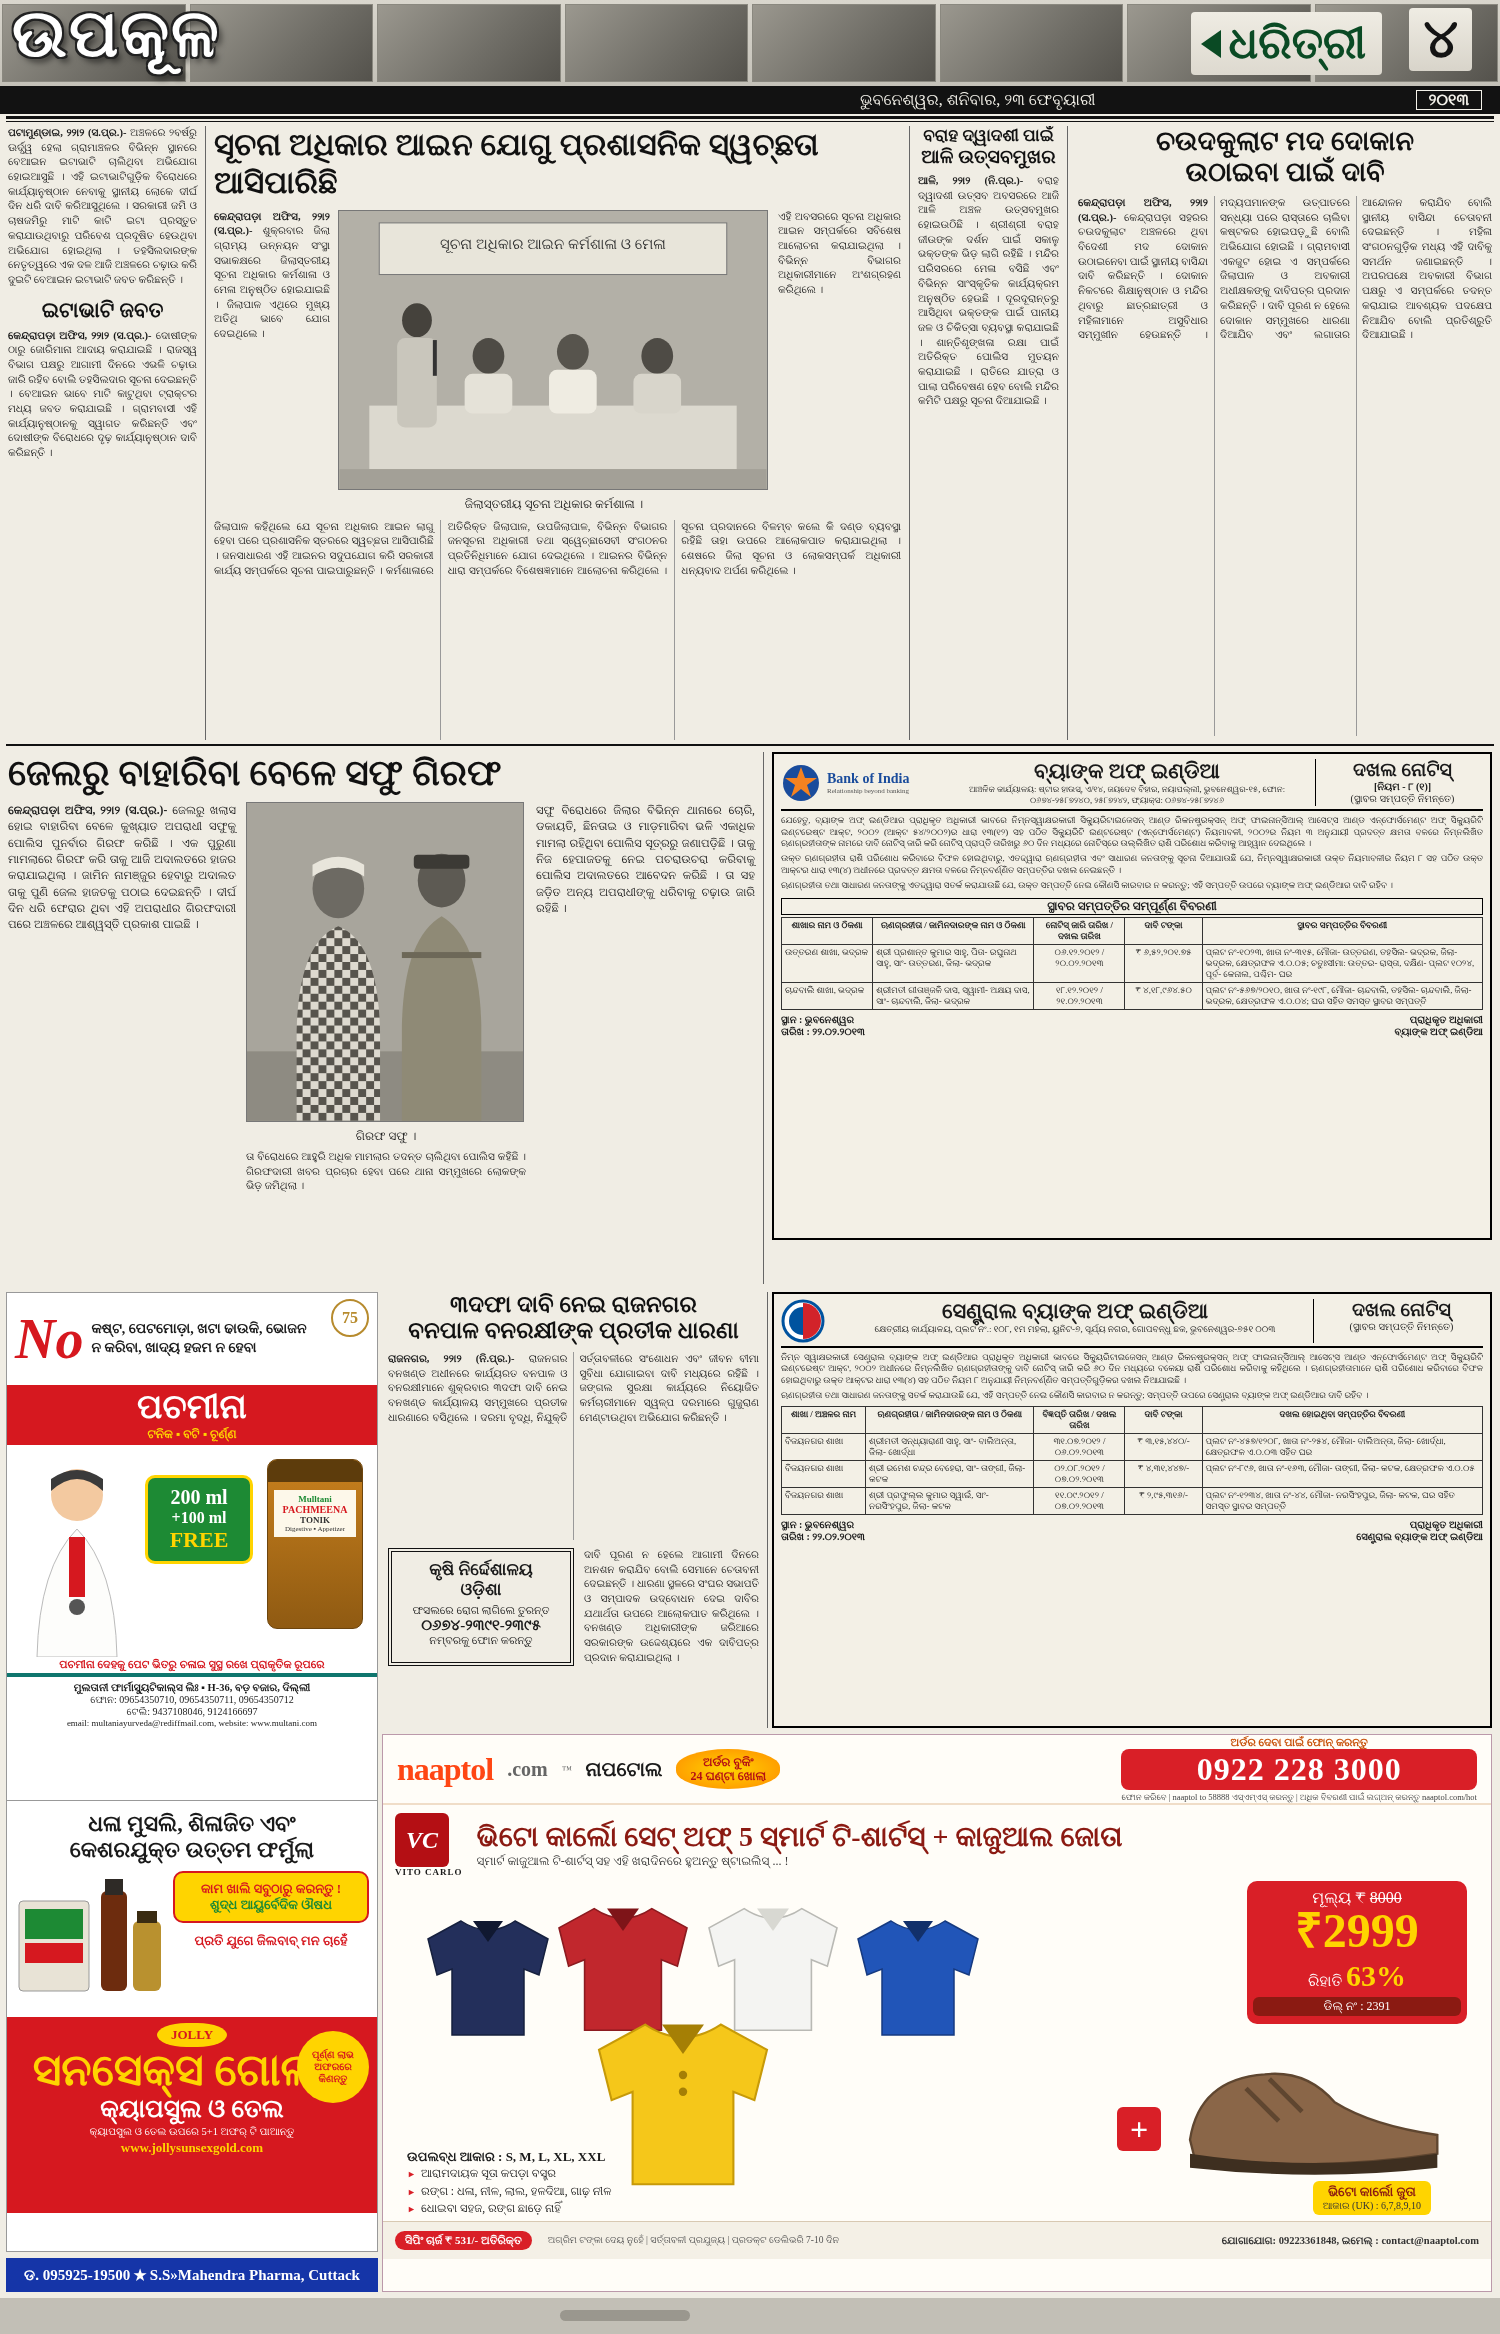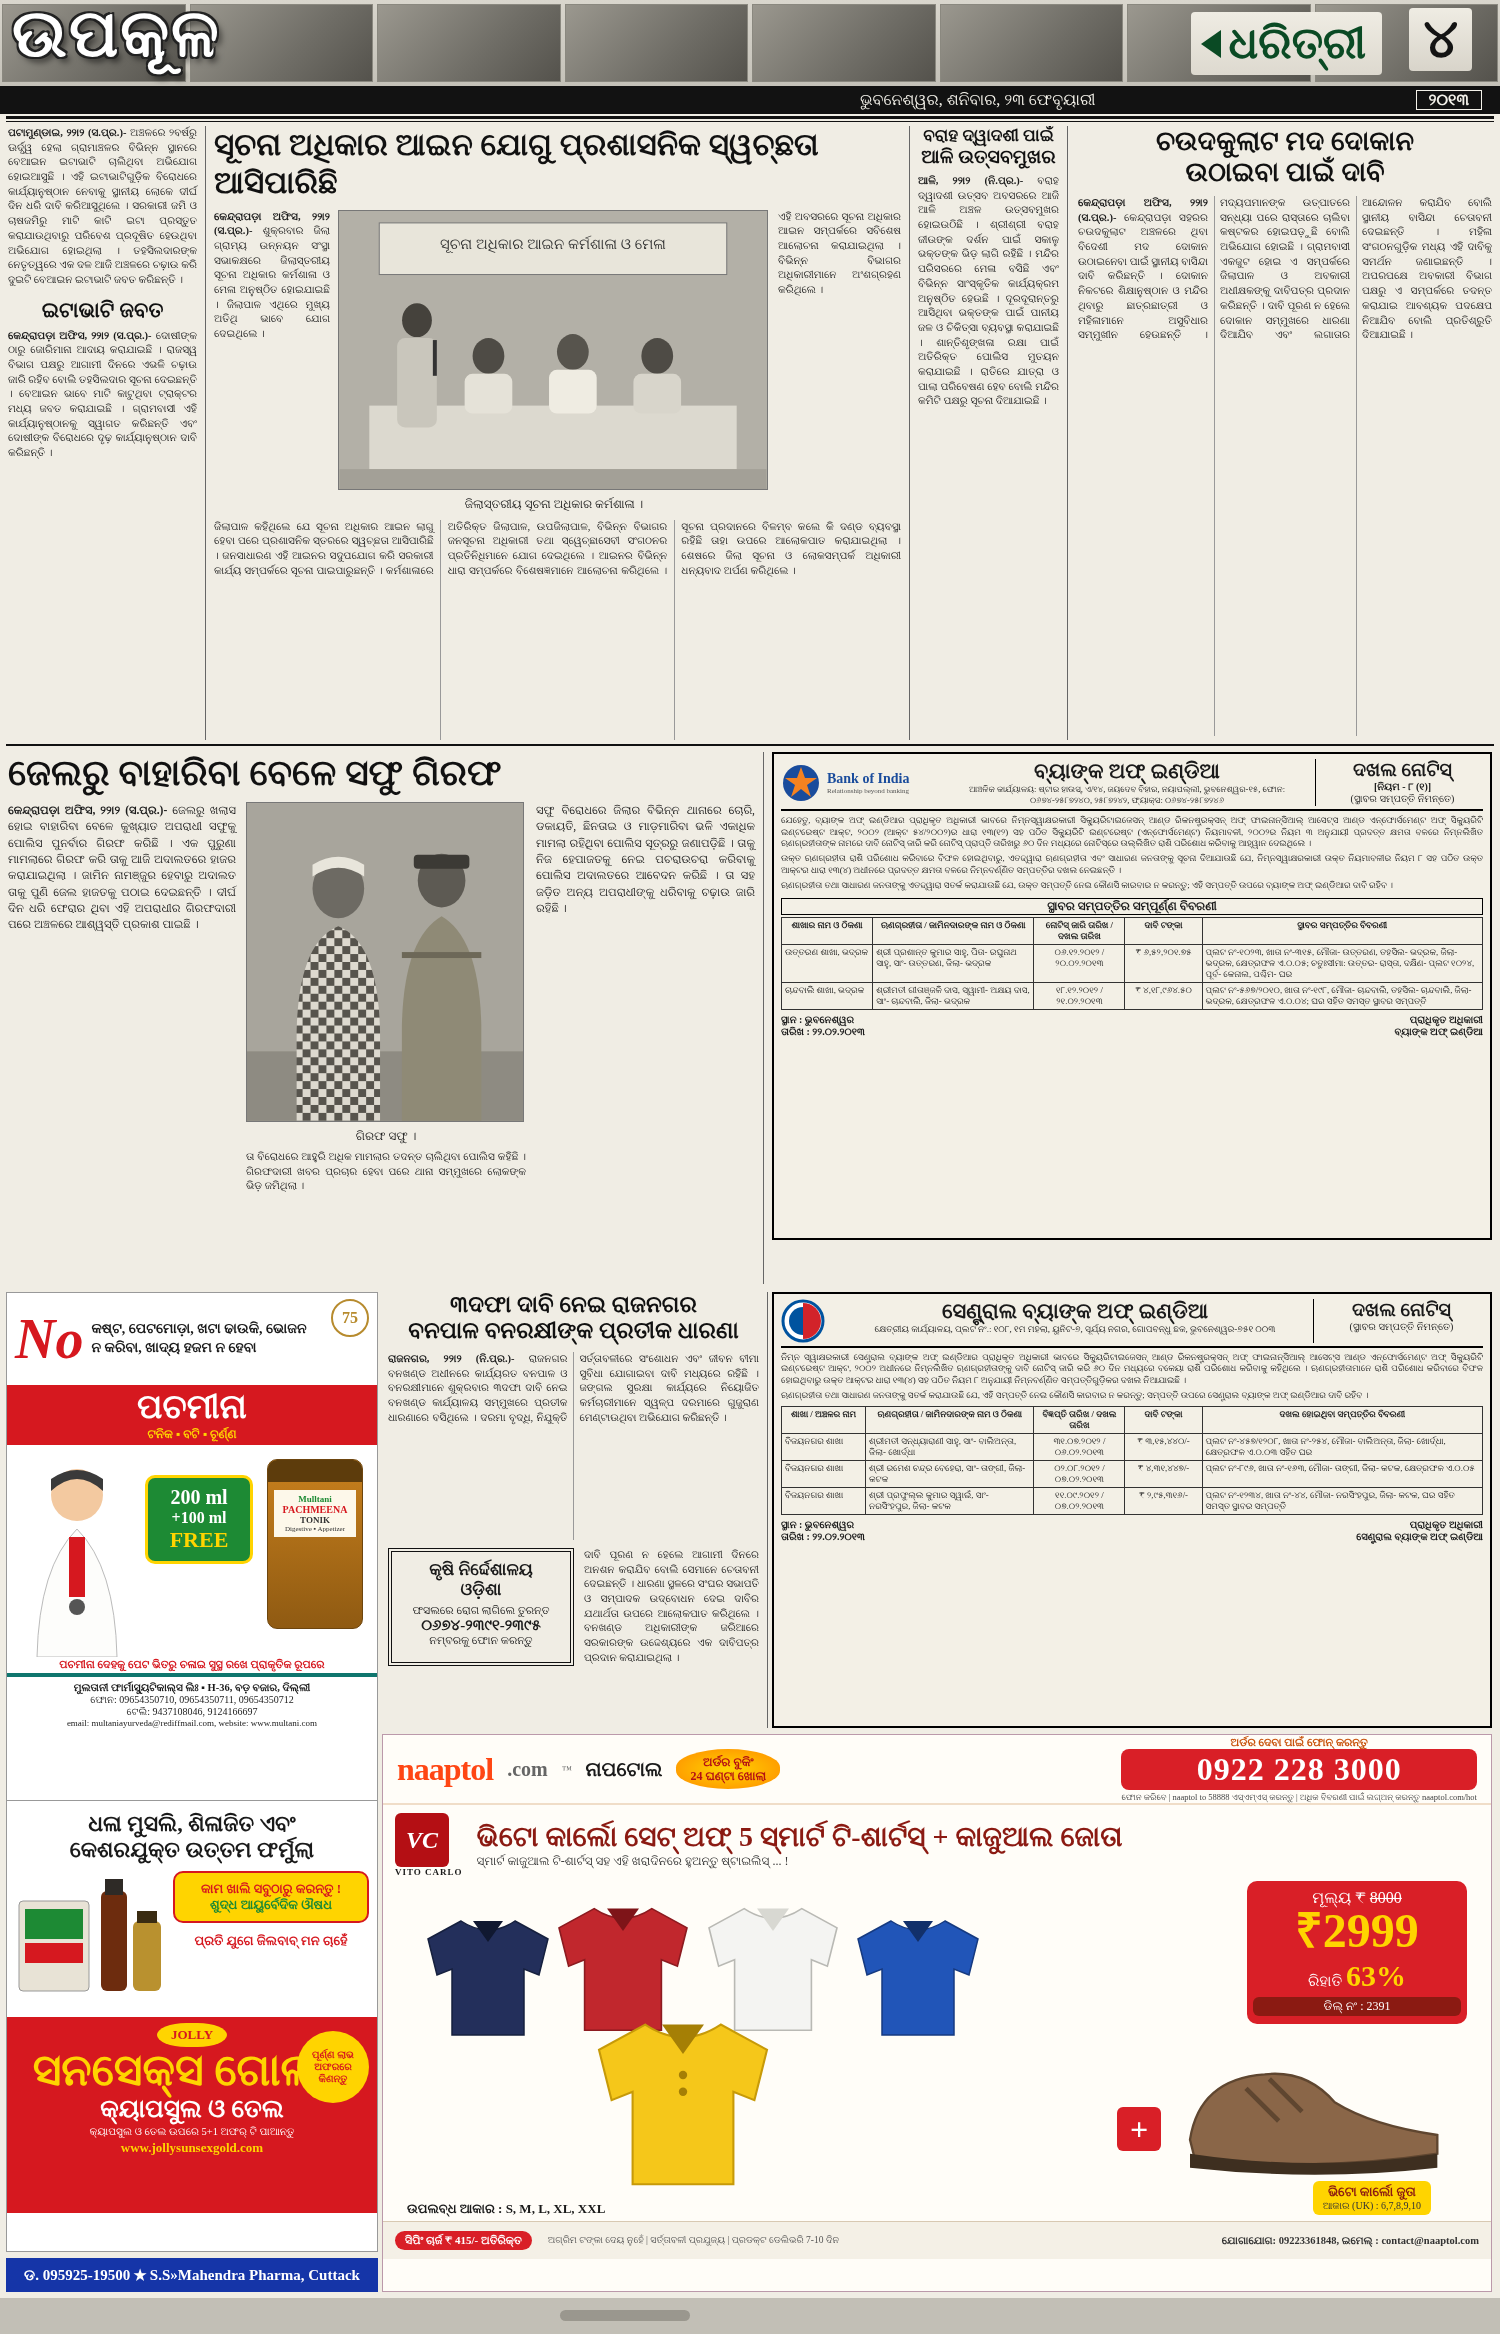--- a/index.html
+++ b/index.html
@@ -479,25 +479,30 @@
         <path d="M30 22 L44 36 M40 18 L54 32" stroke="#5f4630" stroke-width="2" fill="none"></path>
       </svg>
       <div style="position:absolute; right:60px; bottom:6px; background:#ffd400; padding:3px 10px; border-radius:6px; text-align:center;">
         <div style="font-size:13px; font-weight:bold; color:#8b1a12;">ଭିଟୋ କାର୍ଲୋ ଜୁତା</div>
         <div style="font-size:10px; color:#333;">ଆକାର (UK) : 6,7,8,9,10</div>
       </div>
 
       <div style="position:absolute; left:24px; bottom:4px; width:330px;">
         <div style="font-size:13px; font-weight:bold;"><span>ଉପଲବ୍ଧ ଆକାର :</span>
           <span>S, M, L, XL, XXL</span></div>
+        <div class="bullets">
+          <div>ଆରାମଦାୟକ ସୂତା କପଡ଼ା ବସ୍ତ୍ର</div>
+          <div>ରଙ୍ଗ : ଧଳା, ନୀଳ, ଲାଲ, ହଳଦିଆ, ଗାଢ଼ ନୀଳ</div>
+          <div>ଧୋଇବା ସହଜ, ରଙ୍ଗ ଛାଡ଼େ ନାହିଁ</div>
+        </div>
       </div>
     </div>
 
     <div style="display:flex; align-items:center; gap:16px; border-top:1px solid #d8c9b2; background:#f4f0e6; padding:4px 12px; height:38px;">
-      <div style="background:#d91f27; color:#fff; font-size:11px; font-weight:bold; border-radius:12px; padding:3px 10px;">ସିପିଂ ଚାର୍ଜ ₹ 415/- ଅତିରିକ୍ତ</div>
+      <div style="background:#d91f27; color:#fff; font-size:11px; font-weight:bold; border-radius:12px; padding:3px 10px;">ସିପିଂ ଚାର୍ଜ ₹ 531/- ଅତିରିକ୍ତ</div>
       <div style="font-size:9.5px; color:#555;">ଅଗ୍ରିମ ଟଙ୍କା ଦେୟ ନୁହେଁ | ସର୍ତ୍ତାବଳୀ ପ୍ରଯୁଜ୍ୟ | ପ୍ରଡକ୍ଟ ଡେଲିଭରି 7-10 ଦିନ</div>
       <div style="margin-left:auto; font-size:10.5px; color:#333; font-weight:bold;">ଯୋଗାଯୋଗ: 09223361848, ଇମେଲ୍ : contact@naaptol.com</div>
     </div>
   </section>
 
   <footer class="scanedge">
     <div class="scantab"></div>
   </footer>
 
 </div>

